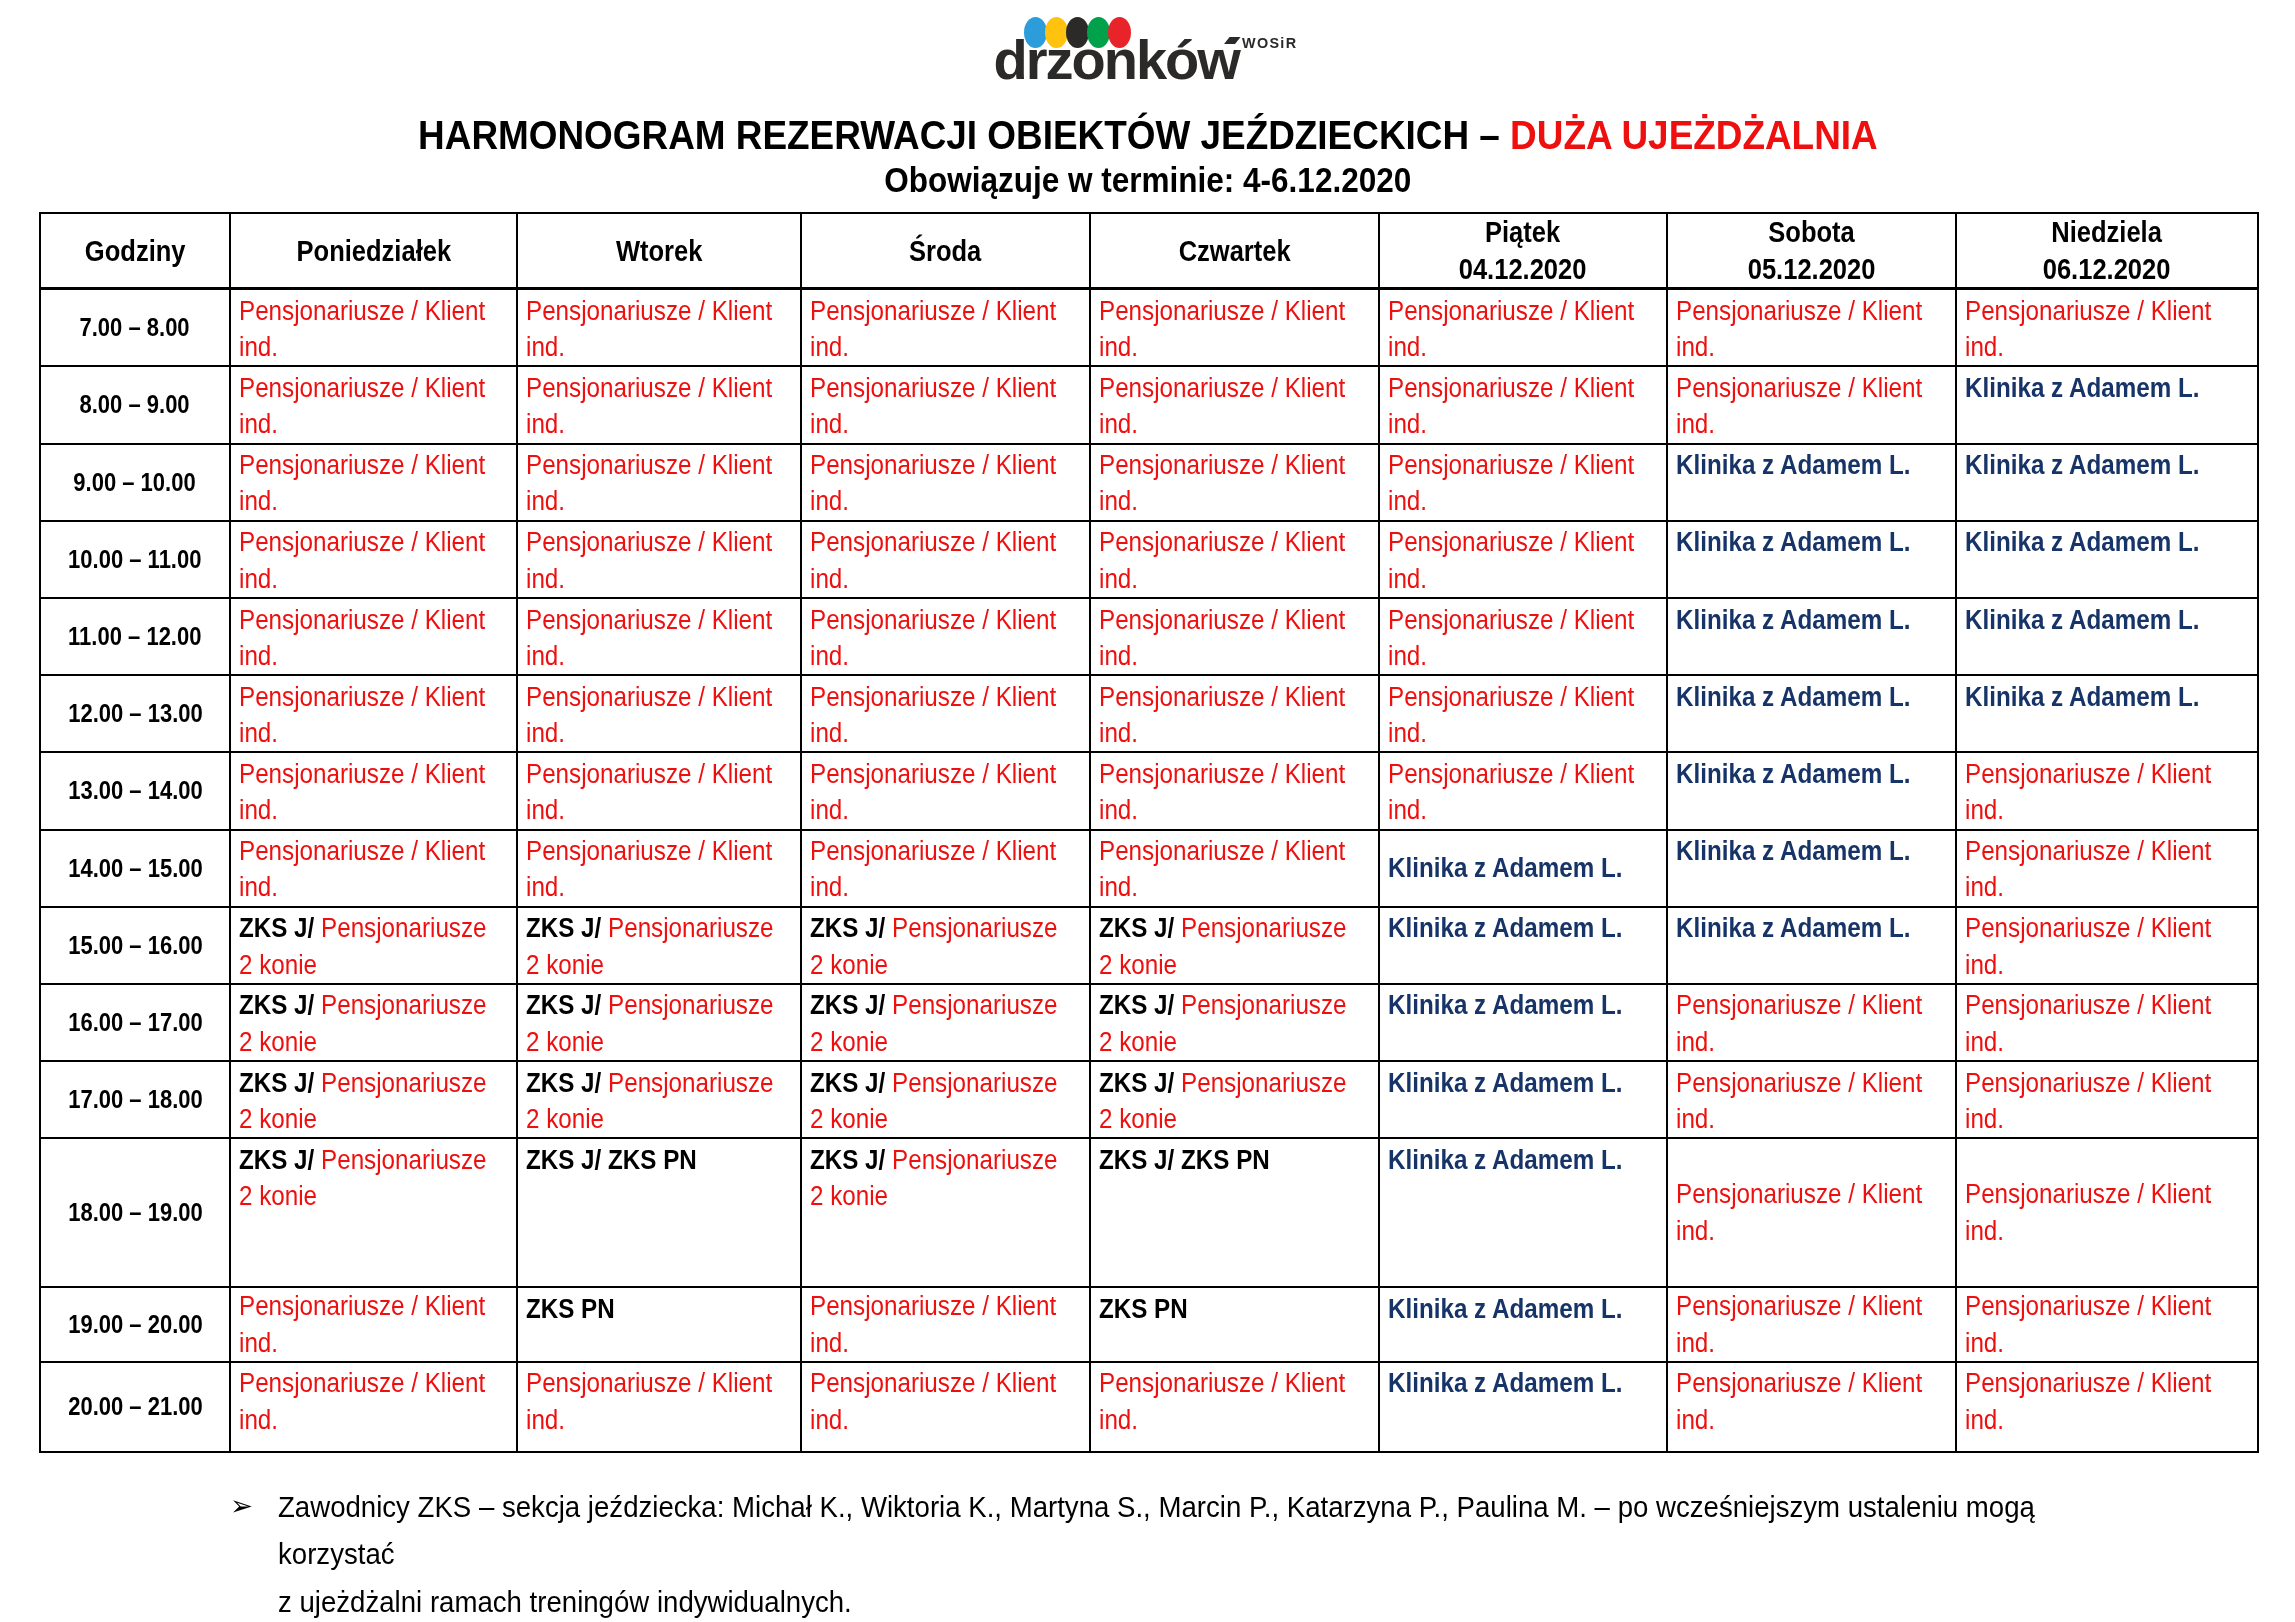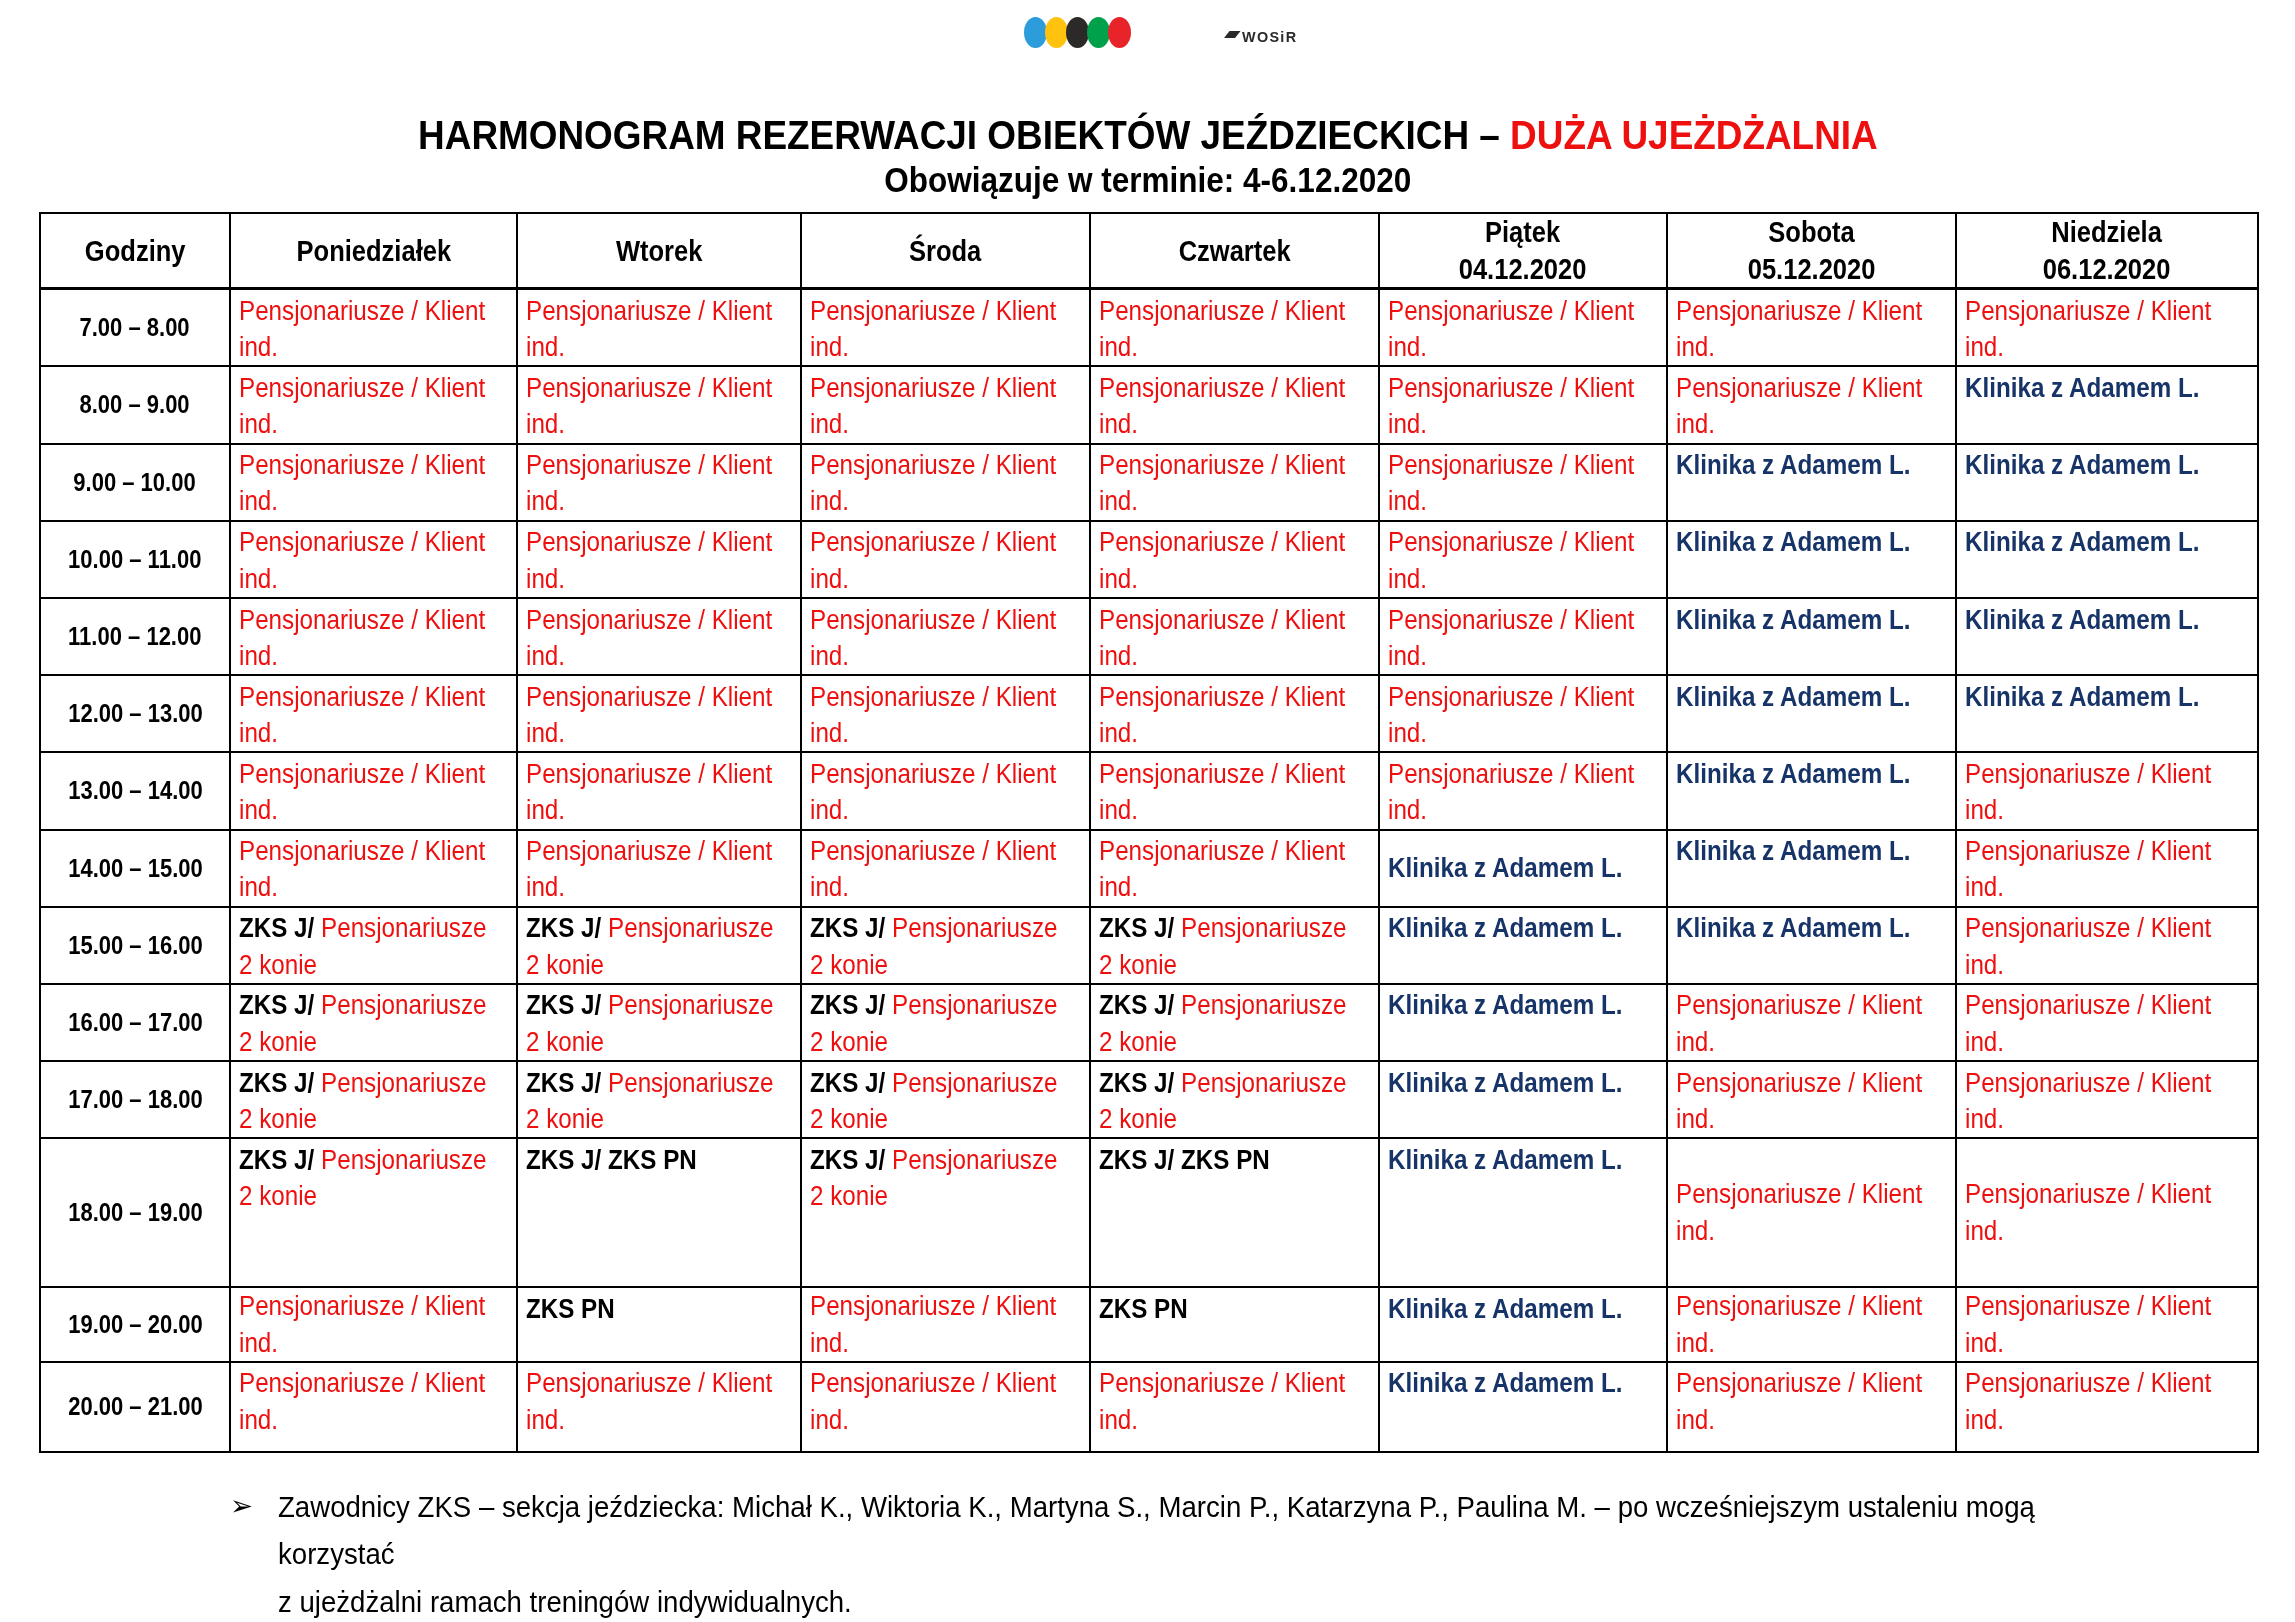--- a/index.html
+++ b/index.html
@@ -13,21 +13,21 @@
   
   .logo { position:relative; width:308px; height:99px; margin:10.5px auto 0; }
   .dots { position:absolute; left:30px; top:6.5px; display:flex; }
   .dot { width:23px; height:31px; border-radius:50%; margin-right:-2px; }
   .logo-word {
     position:absolute; left:0; top:14.4px;
     font-size:56px; font-weight:bold; color:#2b2a29;
     letter-spacing:-2px; line-height:1.25;
   }
   .wosir {
-    position:absolute; left:233px; top:18px;
+    position:absolute; left:233px; top:24px;
     font-size:14.4px; font-weight:bold; color:#2b2a29; letter-spacing:1.3px;
     display:flex; align-items:flex-start;
   }
   .wosir-slash {
     display:inline-block; width:11px; height:6.5px; background:#2b2a29;
     transform:skewX(-38deg); margin:2px 4.6px 0 0;
   }
 
   
   .title-line { text-align:center; white-space:nowrap; margin-top:2.6px; }
@@ -80,20 +80,21 @@
 <div class="page">
 
   <div class="logo">
     <div class="dots">
         <span class="dot" style="background: rgb(45, 156, 219);"></span>
         <span class="dot" style="background: rgb(255, 194, 14);"></span>
         <span class="dot" style="background: rgb(43, 42, 41);"></span>
         <span class="dot" style="background: rgb(0, 161, 75);"></span>
         <span class="dot" style="background: rgb(232, 35, 42);"></span>
       </div>
+    <div class="logo-word">drzonków</div>
     <div class="wosir">
       <span class="wosir-slash"></span>
       <span>WOSiR</span>
     </div>
   </div>
 
   <div class="title-line">
     <span class="title-inner">
       <span>HARMONOGRAM REZERWACJI OBIEKTÓW JEŹDZIECKICH – </span><span class="title-red">DUŻA UJEŻDŻALNIA</span>
     </span>

